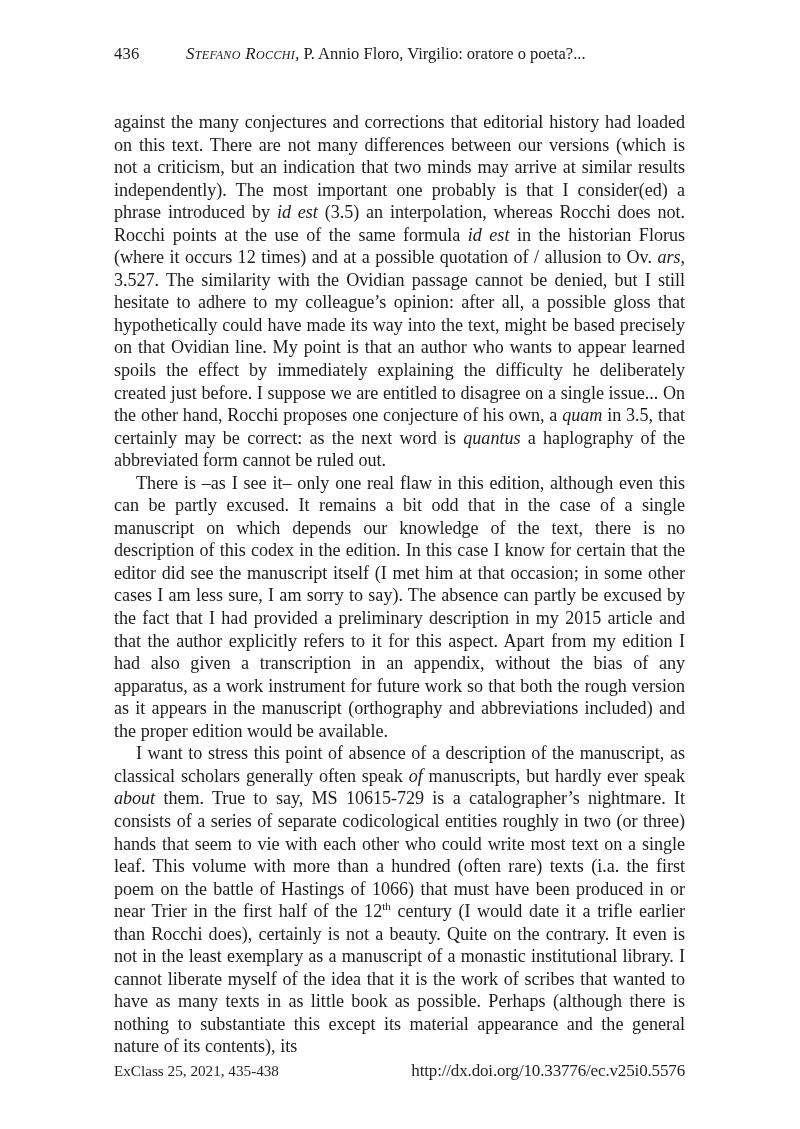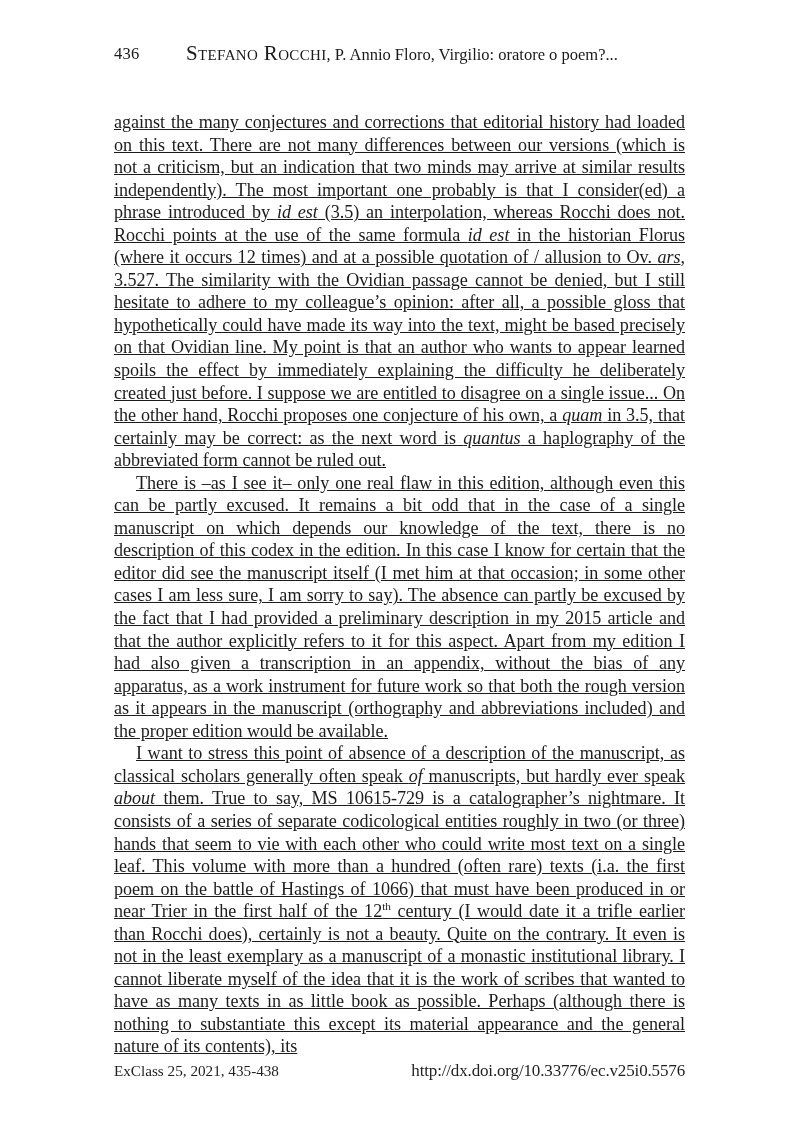--- a/index.html
+++ b/index.html
@@ -43,22 +43,23 @@
     width: 72px;
     flex: 0 0 72px;
     font-size: 16.5px;
     letter-spacing: 0.2px;
   }
   .head-title {
     flex: 1 1 auto;
   }
   .smallcaps {
     font-variant: small-caps;
-    font-size: 21px;
+    font-size: 17px;
     letter-spacing: 0.35px;
+    font-style: italic;
   }
   .ital {
   }
 
   
   .textblock {
     position: absolute;
     left: 114px;
     top: 111px;
     width: 571px;
@@ -66,21 +67,20 @@
   .para {
     margin: 0;
     text-align: justify;
     text-justify: inter-word;
     font-size: 18.1px;
     line-height: 22.55px;
     letter-spacing: -0.02px;
     word-spacing: 0.1px;
     hyphens: none;
     color: #1c1c1c;
-    text-decoration: underline;
   }
   .para.indent {
     text-indent: 22px;
   }
   .para + .para {
     margin-top: 0;
   }
   sup {
     font-size: 0.62em;
     vertical-align: super;
@@ -108,21 +108,21 @@
     letter-spacing: -0.15px;
   }
 </style>
 </head>
 <body>
 
 <div class="page">
 
   <div class="running-head">
     <span class="folio">436</span>
-    <span class="head-title"><span class="smallcaps">Stefano Rocchi</span><span>, </span><span class="ital">P. Annio Floro,</span><span> Virgilio: oratore o poem?...</span></span>
+    <span class="head-title"><span class="smallcaps">Stefano Rocchi</span><span>, </span><span class="ital">P. Annio Floro,</span><span> Virgilio: oratore o poeta?...</span></span>
   </div>
 
   <div class="textblock">
     <p class="para" id="para-0"><span>against the many conjectures and corrections that editorial history had loaded on this text. There are not many differences between our versions (which is not a criticism, but an indication that two minds may arrive at similar results independently). The most important one probably is that I consider(ed) a phrase introduced by </span><em>id est</em><span> (3.5) an interpolation, whereas Rocchi does not. Rocchi points at the use of the same formula </span><em>id est</em><span> in the historian Florus (where it occurs 12 times) and at a possible quotation of / allusion to Ov. </span><em>ars</em><span>, 3.527. The similarity with the Ovidian passage cannot be denied, but I still hesitate to adhere to my colleague’s opinion: after all, a possible gloss that hypothetically could have made its way into the text, might be based precisely on that Ovidian line. My point is that an author who wants to appear learned spoils the effect by immediately explaining the difficulty he deliberately created just before. I suppose we are entitled to disagree on a single issue... On the other hand, Rocchi proposes one conjecture of his own, a </span><em>quam</em><span> in 3.5, that certainly may be correct: as the next word is </span><em>quantus</em><span> a haplography of the abbreviated form cannot be ruled out.</span></p>
     <p class="para indent" id="para-1"><span>There is –as I see it– only one real flaw in this edition, although even this can be partly excused. It remains a bit odd that in the case of a single manuscript on which depends our knowledge of the text, there is no description of this codex in the edition. In this case I know for certain that the editor did see the manuscript itself (I met him at that occasion; in some other cases I am less sure, I am sorry to say). The absence can partly be excused by the fact that I had provided a preliminary description in my 2015 article and that the author explicitly refers to it for this aspect. Apart from my edition I had also given a transcription in an appendix, without the bias of any apparatus, as a work instrument for future work so that both the rough version as it appears in the manuscript (orthography and abbreviations included) and the proper edition would be available.</span></p>
     <p class="para indent" id="para-2"><span>I want to stress this point of absence of a description of the manuscript, as classical scholars generally often speak </span><em>of</em><span> manuscripts, but hardly ever speak </span><em>about</em><span> them. True to say, MS 10615-729 is a catalographer’s nightmare. It consists of a series of separate codicological entities roughly in two (or three) hands that seem to vie with each other who could write most text on a single leaf. This volume with more than a hundred (often rare) texts (i.a. the first poem on the battle of Hastings of 1066) that must have been produced in or near Trier in the first half of the 12</span><sup>th</sup><span> century (I would date it a trifle earlier than Rocchi does), certainly is not a beauty. Quite on the contrary. It even is not in the least exemplary as a manuscript of a monastic institutional library. I cannot liberate myself of the idea that it is the work of scribes that wanted to have as many texts in as little book as possible. Perhaps (although there is nothing to substantiate this except its material appearance and the general nature of its contents), its</span></p>
   </div>
 
   <div class="footer">
     <span class="footer-left"><span class="ital">ExClass</span><span> 25, 2021, 435-438</span></span>

